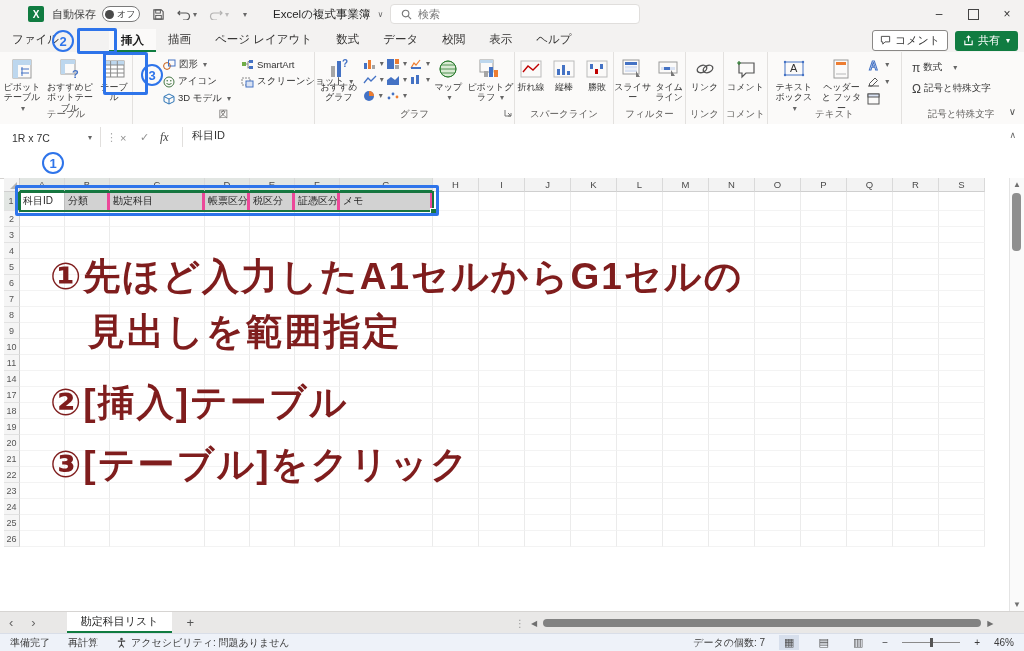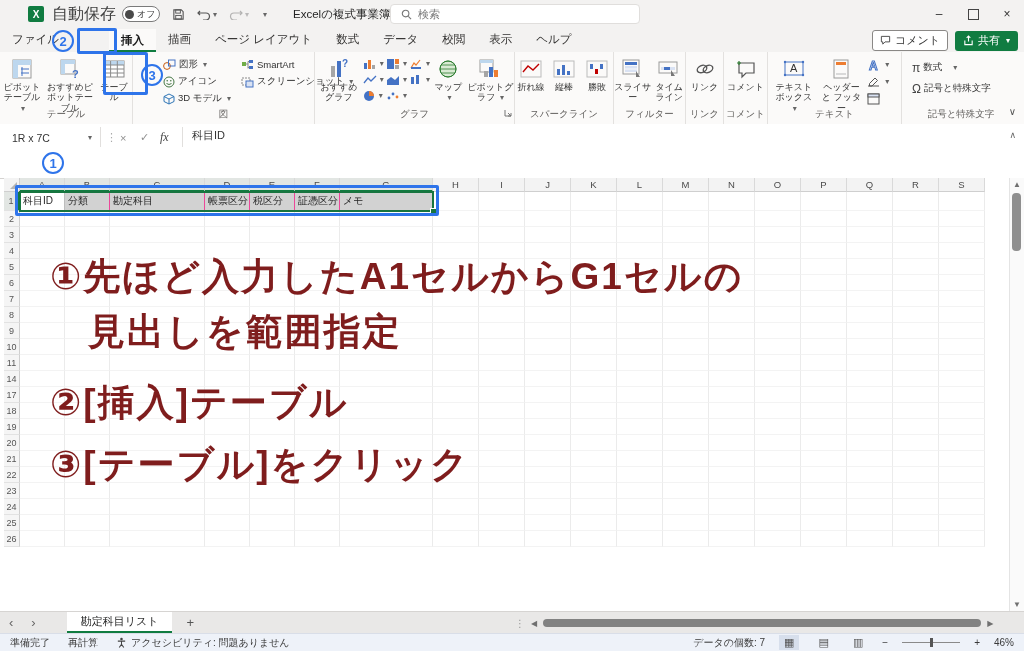--- a/index.html
+++ b/index.html
@@ -2,21 +2,21 @@
 <html><head>
 <meta charset="utf-8">
 <style>
   html,body{margin:0;padding:0;}
   body{width:1024px;height:651px;position:relative;overflow:hidden;
        font-family:"Liberation Sans","DejaVu Sans",sans-serif;background:#fff;color:#333;}
   .abs{position:absolute;}
   
   #titlebar{left:0;top:0;width:1024px;height:28px;background:#F3F2F1;display:flex;align-items:center;}
   #app-logo{width:16px;height:16px;margin-left:28px;border-radius:2px;background:#107C41;display:flex;align-items:center;justify-content:center;color:#fff;font-size:10px;font-weight:bold;}
-  .tb-text{font-size:16px;color:#404040;margin-left:8px;}
+  .tb-text{font-size:11px;color:#404040;margin-left:8px;}
   #autosave-toggle{margin-left:6px;width:36px;height:14px;border:1px solid #7a7a7a;border-radius:8px;display:flex;align-items:center;background:#fff;}
   #autosave-knob{width:9px;height:9px;border-radius:50%;background:#4a4a4a;margin-left:2px;}
   #autosave-state{font-size:9px;color:#333;margin-left:3px;}
   .qat-icon{margin-left:12px;display:flex;align-items:center;color:#555;}
   .dim{opacity:.4;}
   .car{font-size:8px;color:#666;margin-left:2px;}
   #filename{font-size:11.5px;color:#252525;margin-left:26px;display:flex;align-items:center;gap:5px;}
   #search-box{left:390px;top:4px;width:250px;height:20px;background:#fff;border:1px solid #E0DEDC;border-radius:4px;display:flex;align-items:center;padding-left:10px;box-sizing:border-box;}
   #search-box span{font-size:11px;color:#767676;margin-left:6px;}
   #win-controls{position:absolute;right:0;top:0;height:28px;display:flex;}
@@ -59,21 +59,21 @@
   #corner-box:after{content:"";position:absolute;right:2px;bottom:2px;border-style:solid;border-width:0 0 7px 7px;border-color:transparent transparent #B5B5B5 transparent;}
   #col-headers{position:absolute;left:16px;top:0;height:14px;display:flex;}
   .col-h{height:14px;box-sizing:border-box;border-right:1px solid #D9D9D9;border-bottom:1px solid #CFCFCF;background:#F3F3F3;font-size:9.5px;color:#4a4a4a;display:flex;align-items:center;justify-content:center;}
   .col-h.sel{background:#E2E6E3;border-bottom:2px solid #107C41;}
   #grid-rows{position:absolute;left:0;top:14px;}
   .grow{display:flex;height:16px;}
   .grow.first{height:19px;}
   .row-h{width:16px;box-sizing:border-box;background:#F5F5F5;border-right:1px solid #CFCFCF;border-bottom:1px solid #E2E2E2;font-size:9px;color:#555;display:flex;align-items:center;justify-content:center;}
   .row-h.sel{background:#E2E6E3;border-right:2px solid #107C41;}
   .cell{box-sizing:border-box;border-right:1px solid #EBEBEB;border-bottom:1px solid #F3F3F3;font-size:10px;color:#1f1f1f;display:flex;align-items:center;padding-left:3px;overflow:hidden;white-space:nowrap;}
-  .cell.sel-cell{background:#D2D2D2;border-right:1px solid #ec4899;}
+  .cell.sel-cell{background:#D2D2D2;border-right:3px solid #ec4899;}
   .cell.active-cell{background:#fff;border-right:1px solid #BDBDBD;}
   
   #range-border{left:19px;top:191px;width:415px;height:21px;border:2px solid #17753F;box-sizing:border-box;pointer-events:none;}
   #fill-handle{left:430px;top:208px;width:5px;height:5px;background:#17753F;border:1px solid #fff;box-sizing:content-box;}
   .ann-box{border:3px solid #2E74EA;border-radius:2px;box-sizing:border-box;pointer-events:none;}
   #ann-box-range{left:15px;top:185px;width:424px;height:31px;}
   #ann-box-insert{left:77px;top:28px;width:40px;height:26px;}
   #ann-box-table{left:103px;top:52px;width:45px;height:43px;}
   .ann-circle{width:22px;height:22px;border:2.5px solid #2E74EA;border-radius:50%;box-sizing:border-box;color:#2E74EA;font-size:13px;font-weight:bold;display:flex;align-items:center;justify-content:center;background:transparent;}
   #ann-c1{left:42px;top:152px;}

